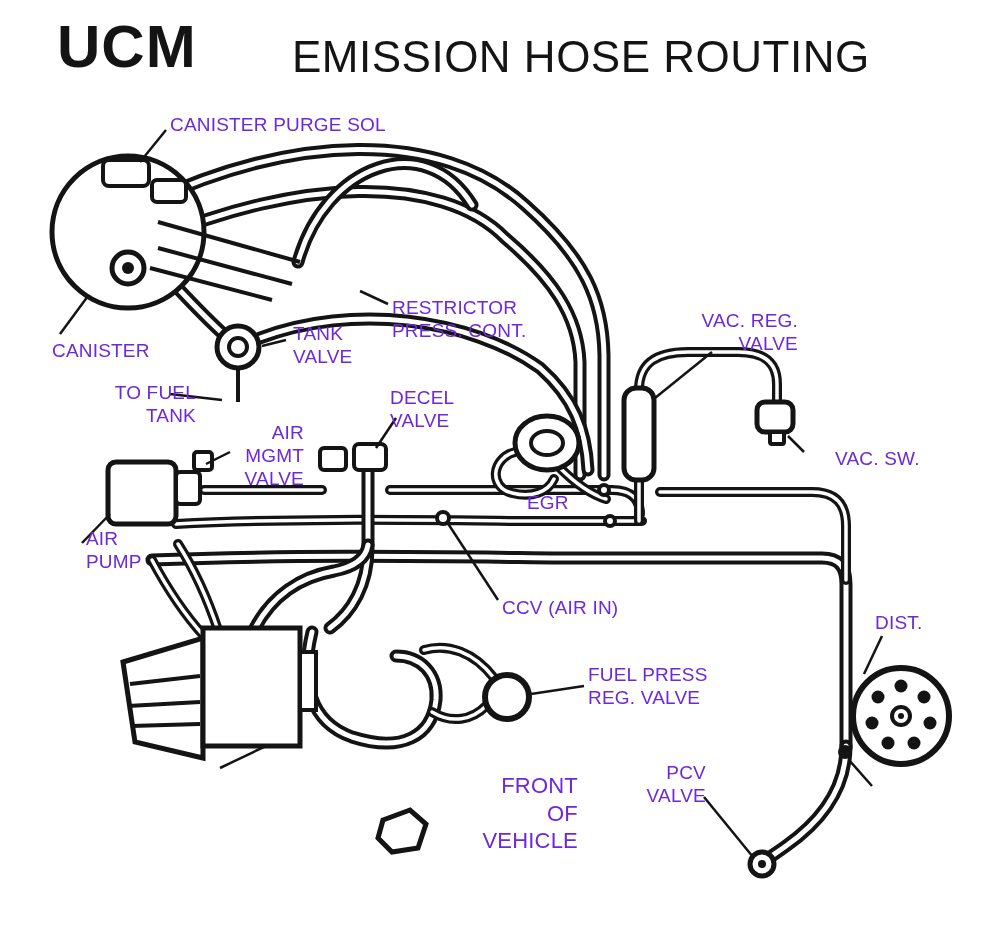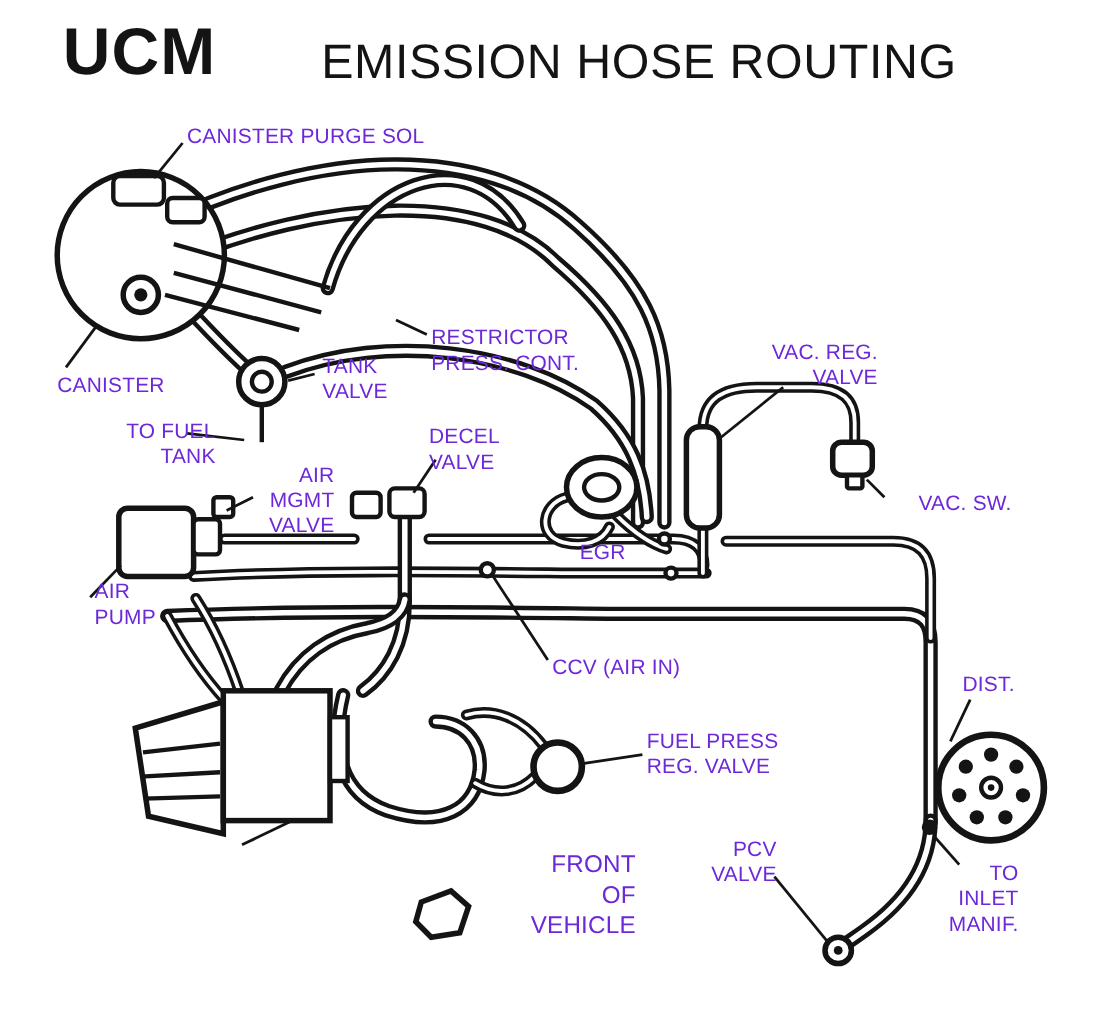--- a/index.html
+++ b/index.html
@@ -222,17 +222,14 @@
   <div class="lbl" style="left:527px; top:491px;">EGR</div>
   <div class="lbl" style="left:502px; top:596px;">CCV (AIR IN)</div>
   <div class="lbl" style="left:875px; top:611px;">DIST.</div>
   <div class="lbl" style="left:588px; top:663px;">FUEL PRESS
 REG. VALVE</div>
   <div class="lbl center front-lbl" style="left:418px; top:772px; width:160px;">FRONT
 OF
 VEHICLE</div>
   <div class="lbl center" style="left:634px; top:761px; width:72px;">PCV
 VALVE</div>
-  <div class="lbl center" style="left:856px; top:783px; width:70px;">TO
-INLET
-MANIF.</div>
 
 </div>
 
 </body></html>

